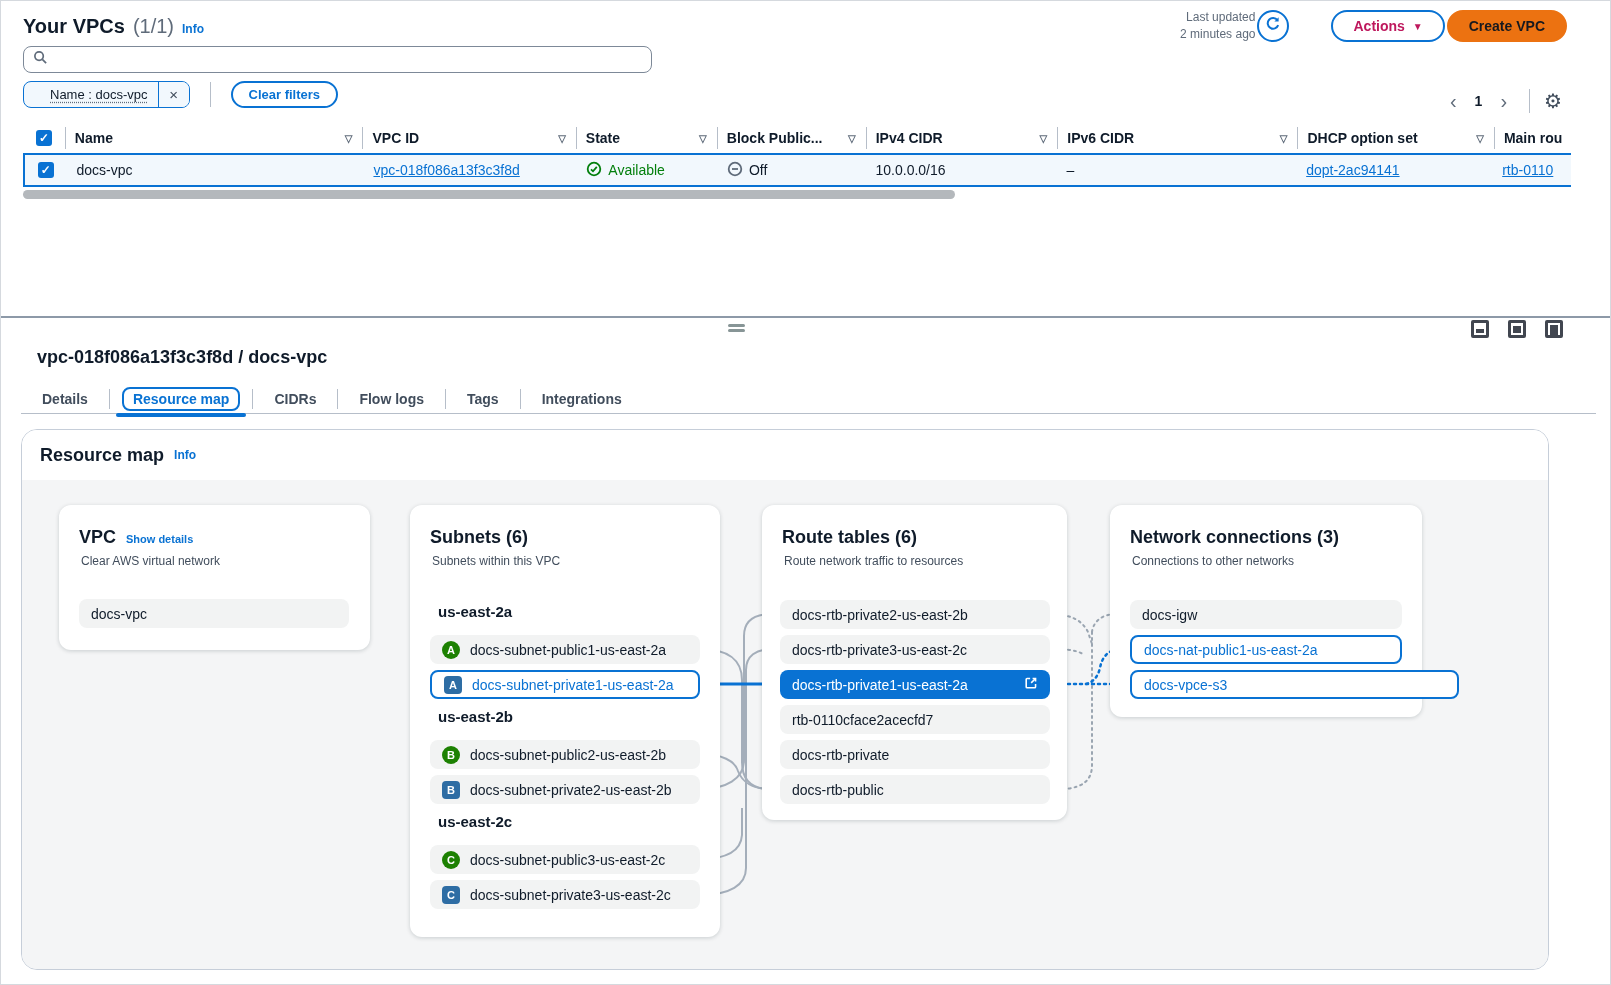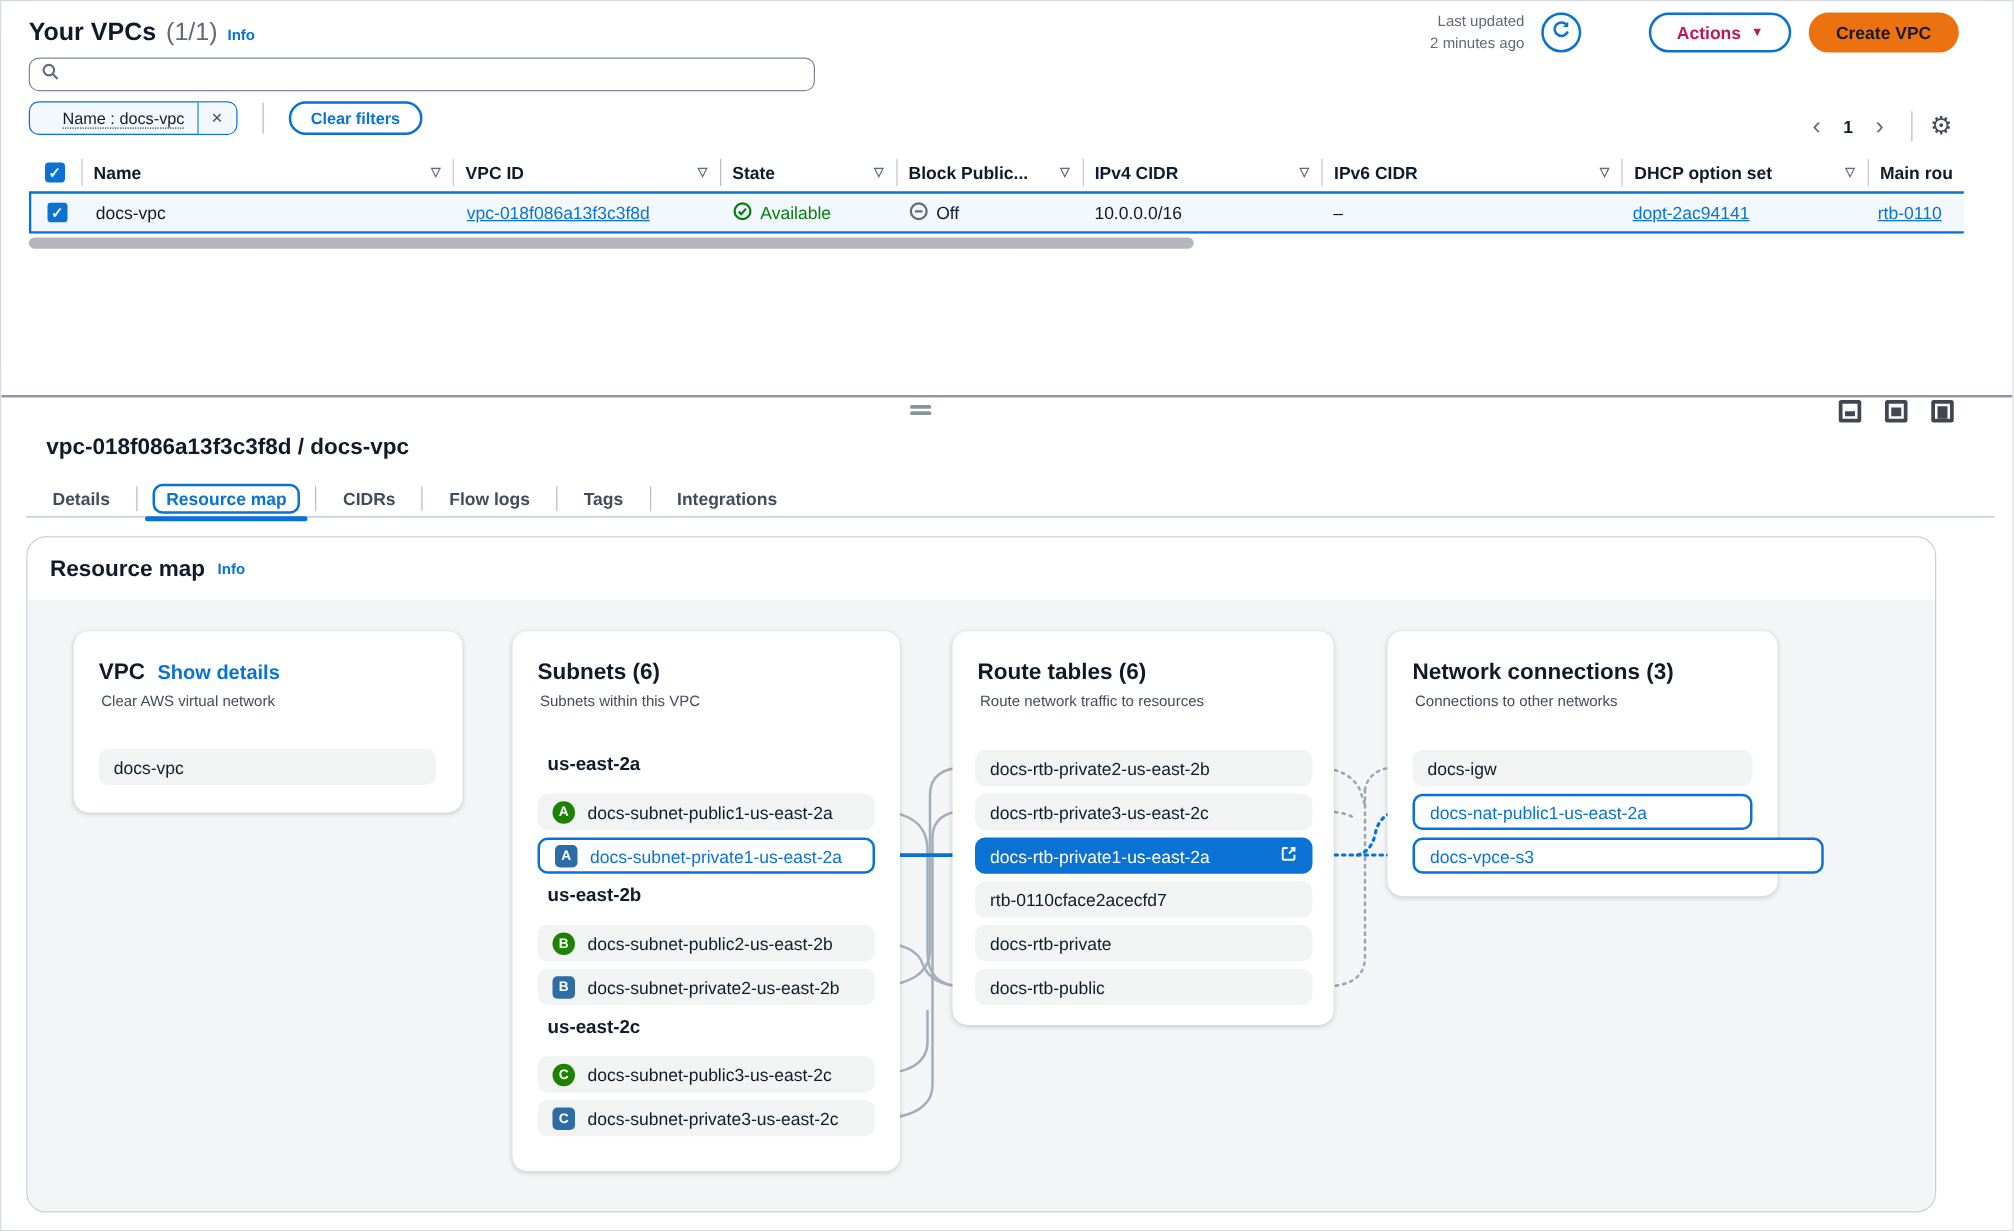--- a/index.html
+++ b/index.html
@@ -8,21 +8,21 @@
             border: 1px solid #d5d9de; }
 
   
   .top-panel { position: absolute; top: 0; left: 0; width: 100%; height: 315px; background: #fff; border-radius: 29px; }
 
   .page-header { position: absolute; top: 14px; left: 22px; display: flex; align-items: baseline; gap: 8px; }
   .page-title { font-size: 20px; font-weight: bold; color: #0f1b2a; }
   .page-counter { font-size: 20px; font-weight: normal; color: #5f6b7a; }
   .info-link { font-size: 12px; font-weight: bold; color: #0972d3; cursor: pointer; }
 
-  .header-actions { position: absolute; top: 8px; right: 43px; display: flex; align-items: center; gap: 14px; }
+  .header-actions { position: absolute; top: 8px; right: 43px; display: flex; align-items: center; gap: 2px; }
   .last-updated { text-align: right; font-size: 12px; color: #5f6b7a; line-height: 1.45; }
   .refresh-btn { width: 32px; height: 32px; border: 2px solid #0972d3; border-radius: 50%; background: #fff;
                  display: flex; align-items: center; justify-content: center; cursor: pointer; }
   .btn { height: 32px; border-radius: 18px; display: inline-flex; align-items: center; gap: 8px;
          font-size: 14px; font-weight: bold; padding: 0 20px; cursor: pointer; }
   .btn-outline { background: #fff; border: 2px solid #0972d3; color: #be185d; margin-left: 40px; }
   .btn-primary { background: #ec7211; border: 2px solid #ec7211; color: #16191f; }
   .caret-down { font-size: 10px; }
 
   .search-bar { position: absolute; top: 45px; left: 22px; width: 629px; height: 27px;
@@ -98,21 +98,21 @@
   .rmap-title { font-size: 18px; font-weight: bold; }
   .rmap-canvas { position: absolute; top: 50px; left: 0; right: 0; bottom: 0; background: #f4f5f6; }
 
   .card { position: absolute; background: #fff; border-radius: 12px; box-shadow: 0 1px 4px rgba(0,28,36,.18); }
   .card-vpc  { left: 37px;  top: 25px; width: 311px; height: 145px; }
   .card-sub  { left: 388px; top: 25px; width: 310px; height: 432px; }
   .card-rtb  { left: 740px; top: 25px; width: 305px; height: 315px; }
   .card-conn { left: 1088px; top: 25px; width: 312px; height: 212px; }
   .card-title-row { display: flex; align-items: baseline; gap: 10px; margin: 22px 0 6px 20px; }
   .card-title { font-size: 18px; font-weight: bold; }
-  .show-details { font-size: 16px; font-weight: bold; color: #0972d3; cursor: pointer; }
+  .show-details { font-size: 11px; font-weight: bold; color: #0972d3; cursor: pointer; }
   .card-sub-text { font-size: 12px; color: #414d5c; margin-left: 22px; }
 
   .az { position: absolute; left: 28px; font-size: 15px; font-weight: bold; color: #0f1b2a; }
   .node { position: absolute; left: 20px; width: 270px; height: 29px; background: #f2f3f3; border-radius: 8px;
           font-size: 14px; display: flex; align-items: center; padding: 0 12px; cursor: pointer; white-space: nowrap; overflow: hidden; }
   .node .badge { width: 18px; height: 18px; min-width: 18px; margin-right: 10px; display: flex; align-items: center;
                  justify-content: center; color: #fff; font-size: 11px; font-weight: bold; }
   .badge.public { background: #1d8102; border-radius: 50%; }
   .badge.private { background: #2e6da4; border-radius: 4px; }
   .node.sel-outline { background: #fff; border: 2px solid #0972d3; color: #0972d3; }

